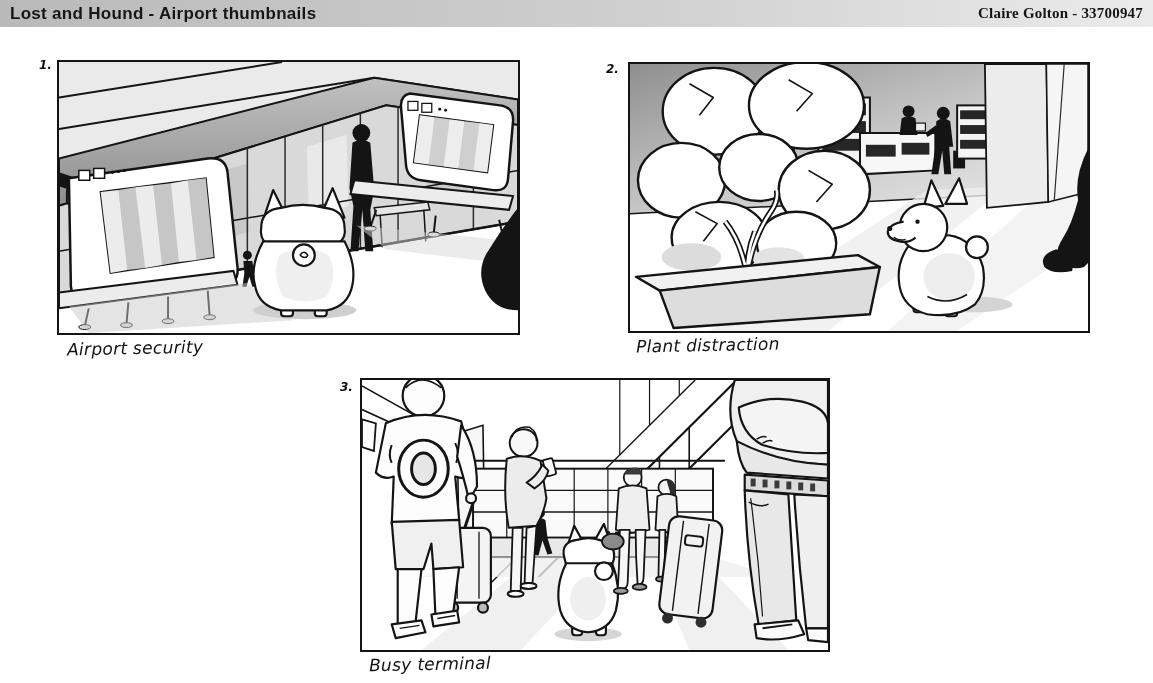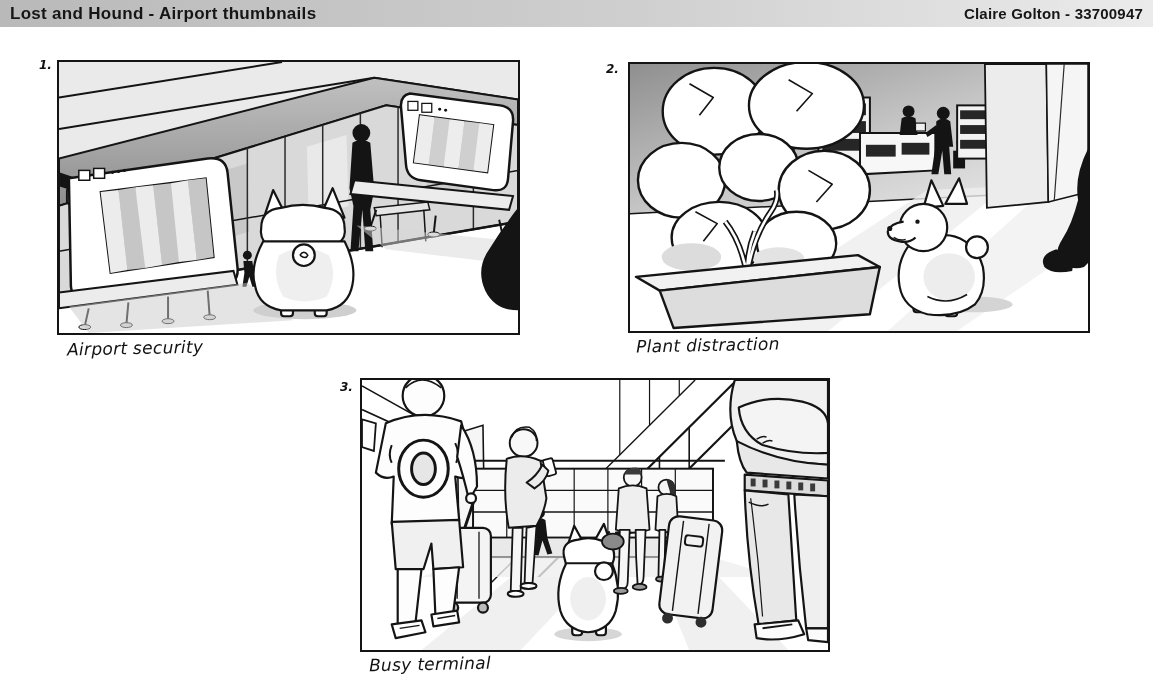--- a/index.html
+++ b/index.html
@@ -4,21 +4,21 @@
 <style>
   html,body{margin:0;padding:0;background:#ffffff;}
   #page{position:relative;width:1153px;height:683px;background:#ffffff;overflow:hidden;
         font-family:"Liberation Sans",sans-serif;}
   
   #header{position:absolute;left:0;top:0;width:1153px;height:27px;
           background:linear-gradient(to right,#b9b9b9 0%,#cfcfcf 55%,#ebebeb 100%);
           display:flex;align-items:center;justify-content:space-between;
           box-sizing:border-box;padding:0 10px;}
   #header .title{font-size:17px;font-weight:bold;color:#161616;letter-spacing:.3px;}
-  #header .author{font-size:15px;font-weight:bold;color:#161616;letter-spacing:.2px;}
+  #header .author{font-size:15px;font-weight:bold;color:#161616;letter-spacing:.2px;font-family:Liberation Serif, serif;}
   
   .panel{position:absolute;border:2px solid #141414;background:#ffffff;box-sizing:border-box;}
   .panel svg{display:block;width:100%;height:100%;}
   #panel1{left:57px;top:60px;width:463px;height:275px;}
   #panel2{left:628px;top:62px;width:462px;height:271px;}
   #panel3{left:360px;top:378px;width:470px;height:274px;}
   .panel-num{position:absolute;font-family:"DejaVu Sans",sans-serif;font-style:italic;
              font-weight:bold;font-size:12px;color:#111;}
   #num1{left:39px;top:58px;}
   #num2{left:606px;top:62px;}

